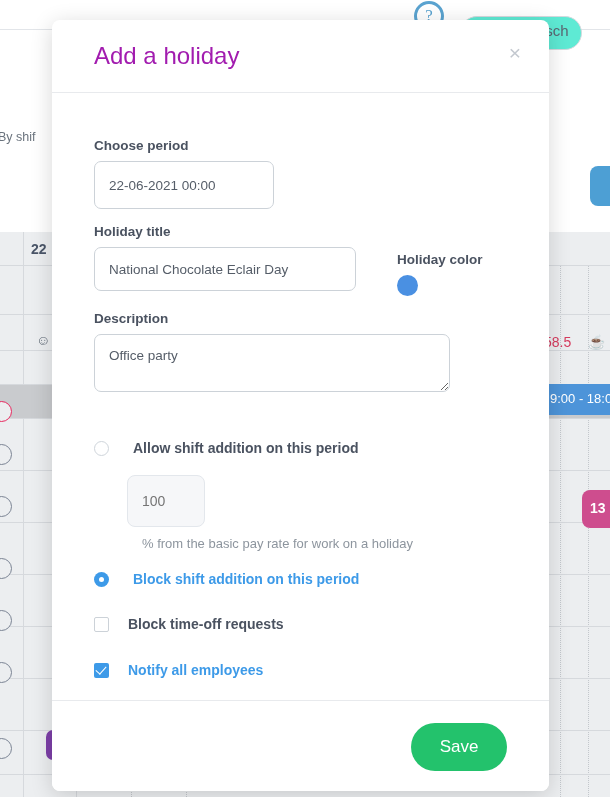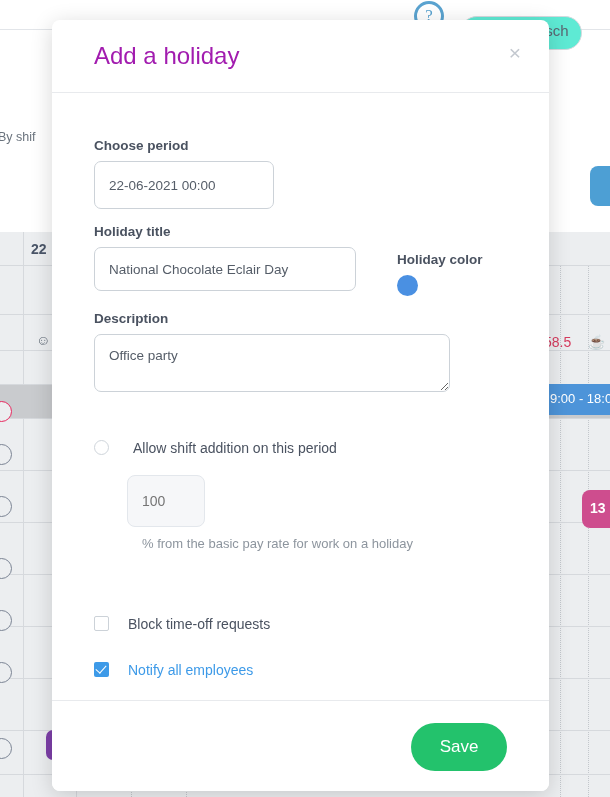--- a/index.html
+++ b/index.html
@@ -153,21 +153,21 @@
   .num-input {
     width: 78px; height: 52px;
     background: #f6f7f9; border: 1px solid #e3e7ec; border-radius: 8px;
     color: #a2aab4; padding: 0 14px; font-size: 14px;
   }
   .color-dot {
     width: 21px; height: 21px; border-radius: 50%;
     background: #4a90e2;
   }
 
-  .opt-row { position: absolute; display: flex; align-items: flex-start; }
+  .opt-row { position: absolute; display: flex; align-items: center; font-weight: bold; }
   .radio {
     width: 15px; height: 15px; border-radius: 50%;
     border: 1.5px solid #cfd5db; background: #fff;
     flex: none; position: relative;
   }
   .radio.on { border: none; background: #3d9ae8; }
   .radio.on::after {
     content: ""; position: absolute; left: 5px; top: 5px;
     width: 5px; height: 5px; border-radius: 50%; background: #fff;
   }
@@ -294,20 +294,25 @@
 
     <div class="opt-row" style="left:42px; top:347px;">
       <div class="radio"></div>
       <div class="rad-gap"></div>
       <div class="opt-label">Allow shift addition on this period</div>
     </div>
 
     <input class="txt-input num-input" type="text" style="position: absolute; left: 75px; top: 382px;" disabled="" placeholder="100">
     <div class="helper-txt" style="left:90px; top:443px;">% from the basic pay rate for work on a holiday</div>
 
+    <div class="opt-row" style="left:42px; top:478px;">
+      <div class="radio on"></div>
+      <div class="rad-gap"></div>
+      <div class="opt-label blue">Block shift addition on this period</div>
+    </div>
 
     <div class="opt-row" style="left:42px; top:569px;">
       <div class="cbox on"></div>
       <div class="cb-gap"></div>
       <div class="opt-label blue">Notify all employees</div>
     </div>
 
     <div class="opt-row" style="left:42px; top:523px;">
       <div class="cbox"></div>
       <div class="cb-gap"></div>

